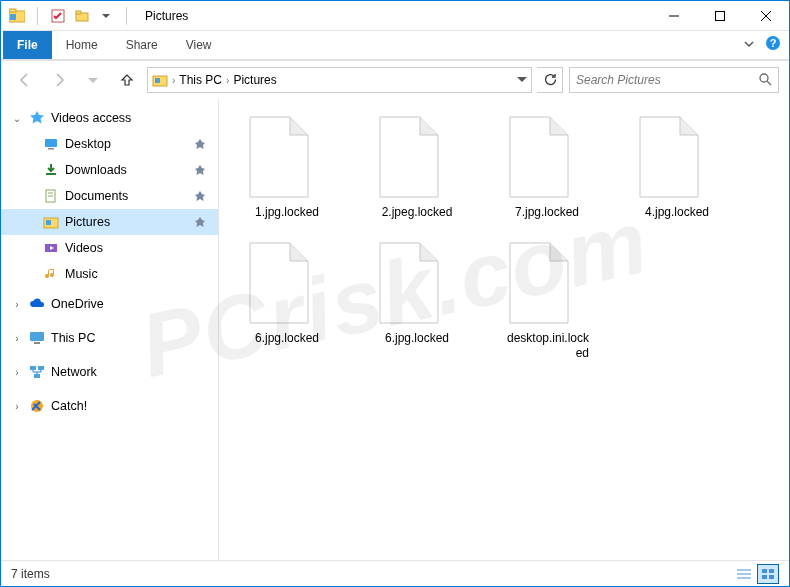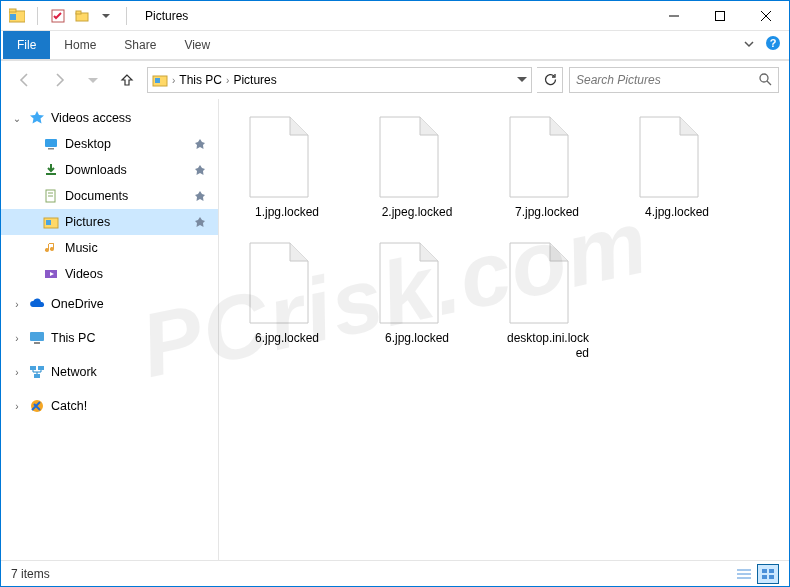--- a/index.html
+++ b/index.html
@@ -7,21 +7,21 @@
 .titlebar { height: 30px; display: flex; align-items: center; background: #fff; border-bottom: 1px solid #e5e5e5; }
 .titlebar-icons { display: flex; align-items: center; gap: 8px; padding: 0 8px; }
 .app-icon { width: 16px; height: 16px; }
 .qat-icon { width: 16px; height: 16px; display: flex; align-items: center; justify-content: center; }
 .titlebar-sep { width: 1px; height: 18px; background: #d0d0d0; margin: 0 4px; }
 .titlebar-title { font-size: 12px; color: #000; margin-left: 6px; }
 .titlebar-spacer { flex: 1; }
 .win-controls { display: flex; height: 30px; }
 .win-btn { width: 46px; height: 30px; display: flex; align-items: center; justify-content: center; cursor: default; }
 .ribbon-tabs { height: 28px; display: flex; align-items: stretch; background: #fff; padding-left: 2px; }
-.ribbon-file { background: #1979ca; color: #fff; padding: 0 14px; font-size: 12px; display: flex; align-items: center; }
+.ribbon-file { background: #1979ca; color: #fff; padding: 0 14px; font-size: 12px; display: flex; align-items: center; font-weight: bold; }
 .ribbon-tab { padding: 0 14px; font-size: 12px; color: #444; display: flex; align-items: center; }
 .ribbon-spacer { flex: 1; }
 .ribbon-right { display: flex; align-items: center; padding-right: 8px; gap: 10px; }
 .ribbon-divider { height: 2px; background: #e1e1e1; }
 .navbar { height: 38px; display: flex; align-items: center; padding: 4px 10px; gap: 6px; }
 .nav-btn { width: 28px; height: 28px; display: flex; align-items: center; justify-content: center; border-radius: 2px; }
 .nav-btn.disabled svg { opacity: 0.35; }
 .address-bar { flex: 1; height: 26px; border: 1px solid #cccccc; display: flex; align-items: center; padding: 0 4px; gap: 4px; font-size: 12px; }
 .crumb { display: flex; align-items: center; gap: 4px; color: #000; }
 .crumb-sep { color: #777; font-size: 10px; }
@@ -216,30 +216,30 @@
               <rect x="1" y="4" width="14" height="10" fill="#ffd867" stroke="#caa43a"></rect>
               <rect x="3" y="6" width="5" height="5" fill="#4aa3df"></rect>
             </svg>
             <span>Pictures</span>
             <svg class="pin" viewBox="0 0 12 12">
               <path d="M6 1l2 3 3 1-2 2 .5 4L6 9l-3.5 2L3 7 1 5l3-1z" fill="#7a8aa0"></path>
             </svg>
           </div>
           <div class="nav-item child">
             <svg class="nav-icon" viewBox="0 0 16 16">
-              <path d="M6 3v7a2 2 0 1 1-1-1.7V4l6-1v6a2 2 0 1 1-1-1.7V3z" fill="#e8a23a"></path>
-            </svg>
-            <span>Music</span>
-          </div>
-          <div class="nav-item child">
-            <svg class="nav-icon" viewBox="0 0 16 16">
               <rect x="2" y="4" width="12" height="8" fill="#8a5ac8"></rect>
               <path d="M7 6l4 2-4 2z" fill="#fff"></path>
             </svg>
             <span>Videos</span>
+          </div>
+          <div class="nav-item child">
+            <svg class="nav-icon" viewBox="0 0 16 16">
+              <path d="M6 3v7a2 2 0 1 1-1-1.7V4l6-1v6a2 2 0 1 1-1-1.7V3z" fill="#e8a23a"></path>
+            </svg>
+            <span>Music</span>
           </div>
         </div>
     </div>
 
     <div class="nav-item">
       <span class="expander">›</span>
       <svg class="nav-icon" viewBox="0 0 16 16">
           <path d="M4 11a3 3 0 0 1 .3-6A4 4 0 0 1 12 6a2.5 2.5 0 0 1 1 5z" fill="#0a64d8"></path>
         </svg>
       <span>OneDrive</span>

